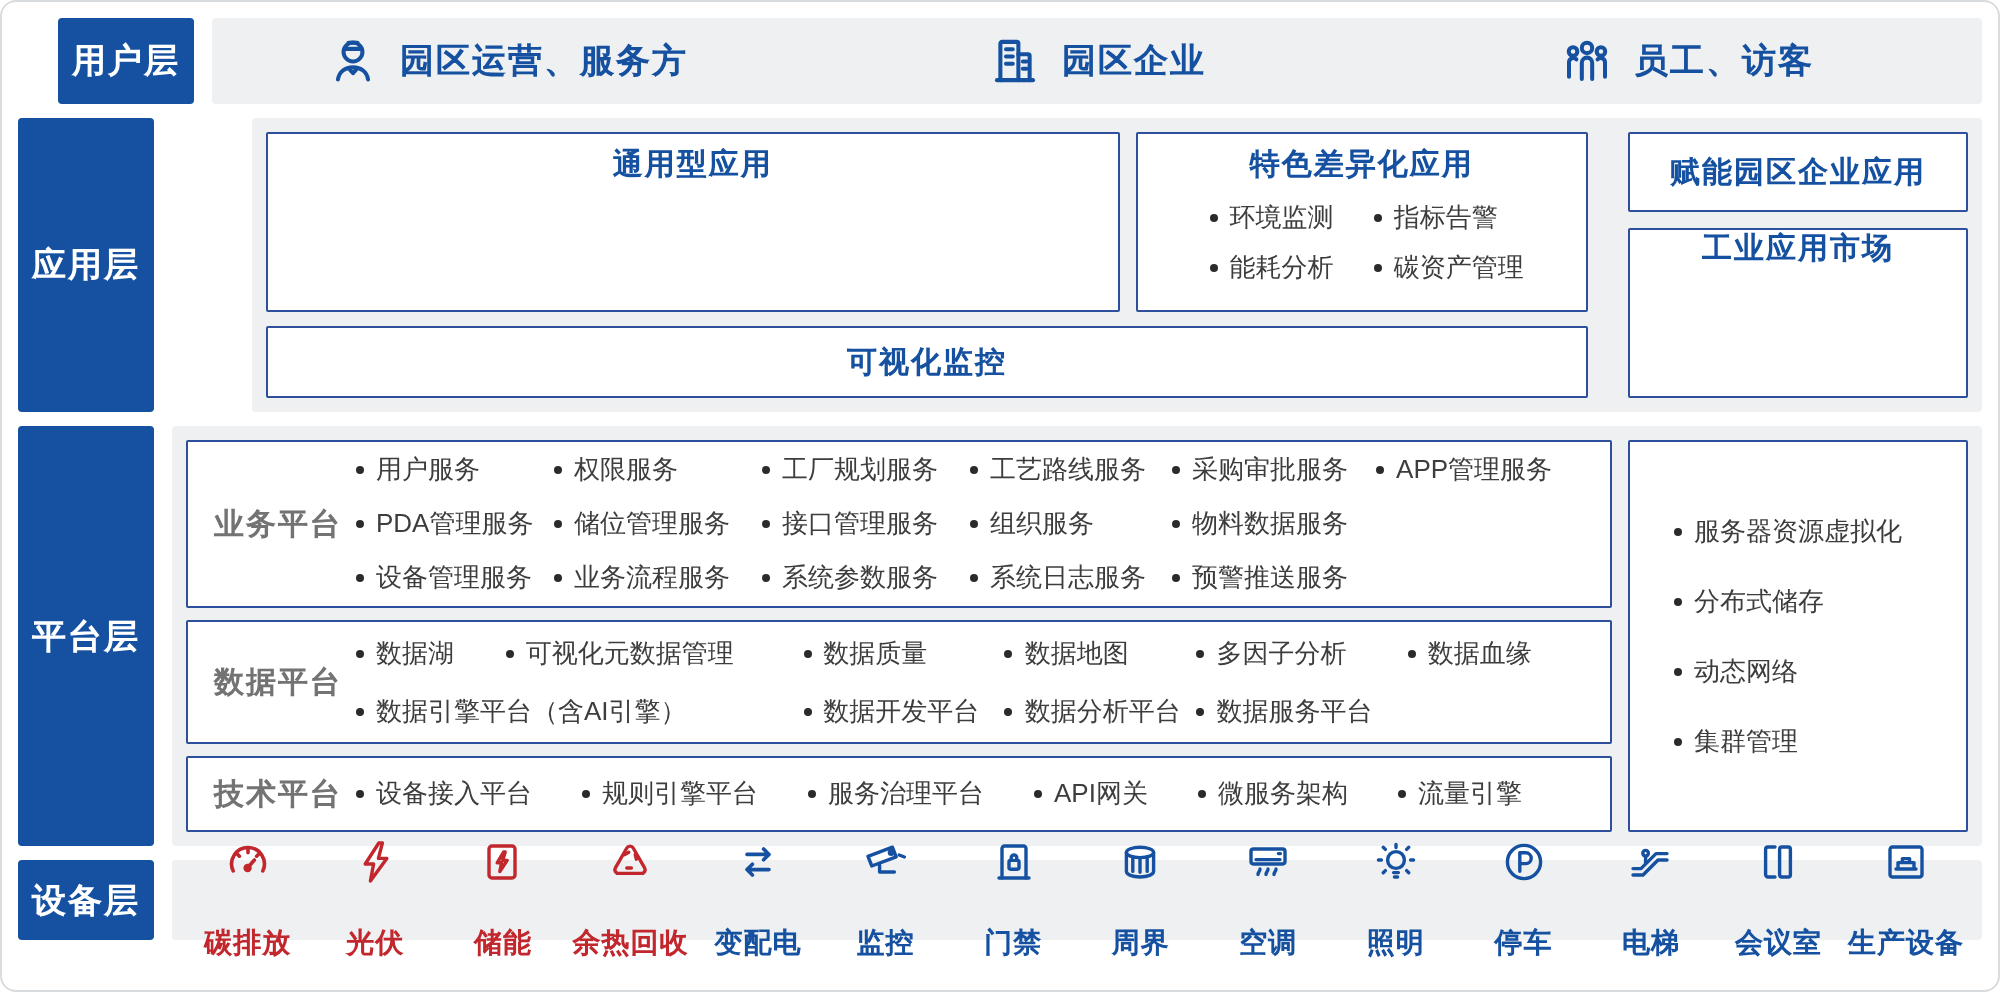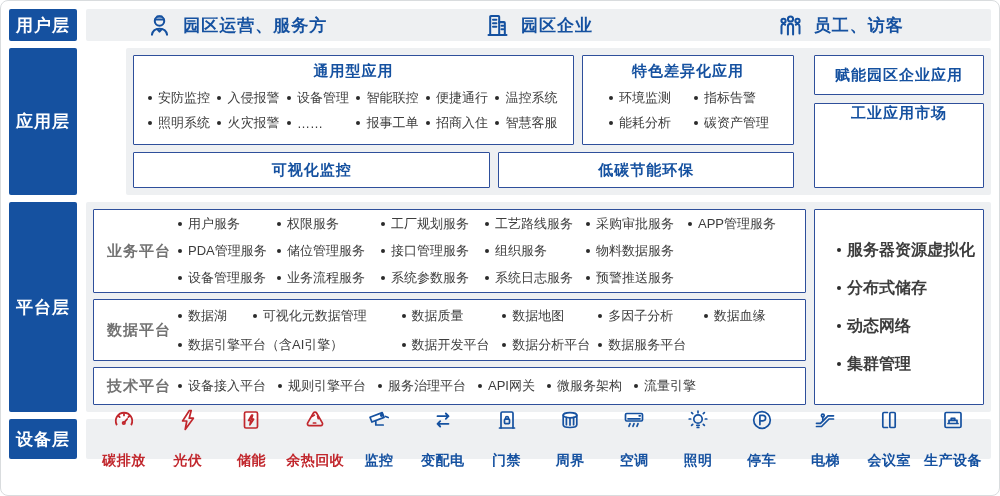--- a/index.html
+++ b/index.html
@@ -13,38 +13,38 @@
   }
   .band { display:flex; gap:9px; }
   .layer-tag {
     width:68px; flex:0 0 68px; background:#1551a0; color:#fff;
     display:flex; align-items:center; justify-content:center;
     font-size:17px; font-weight:bold; letter-spacing:1px; border-radius:2px;
   }
   .band-content { flex:1; background:#eef0f2; border-radius:2px; }
 
   
-  .band-user { height:32px; }
+  .band-user { height:43px;margin-left:20px; }
   .band-user .band-content { display:flex; align-items:center; }
   .user-group { flex:1; display:flex; align-items:center; justify-content:center; gap:10px; }
   .user-group .glyph { color:#1551a0; display:flex; }
   .user-group .u-label { color:#1551a0; font-size:17px; font-weight:bold; letter-spacing:1px; }
 
   
   .wbox { background:#fff; border:1.5px solid #2e4f9b; border-radius:1px; }
   .box-title { color:#1551a0; font-size:15px; font-weight:bold; text-align:center; letter-spacing:1px; }
 
   
   .band-app { height:147px; }
   .band-app .band-content { display:flex; gap:20px; padding:7px;margin-left:40px; }
   .app-left { flex:1; display:flex; flex-direction:column; gap:7px; }
   .app-row1 { flex:1; display:flex; gap:8px; }
   .general-box { flex:2.43; padding:6px 8px 4px; display:flex; flex-direction:column; }
   .general-grid { flex:1; display:grid; grid-template-columns:repeat(6,1fr); align-content:space-evenly; padding-left:6px; }
-  .special-box { flex:1; padding:6px 18px 4px; display:flex; flex-direction:column; }
+  .special-box { flex:1; padding:6px 28px 4px; display:flex; flex-direction:column; }
   .special-grid { flex:1; display:grid; grid-template-columns:1.05fr 1fr; align-content:space-evenly; padding-left:8px; }
   .app-row2 { height:36px; display:flex; gap:8px; }
   .pill { display:flex; align-items:center; justify-content:center; }
   .pill-1 { flex:1.21; } .pill-2 { flex:1.22; } .pill-3 { flex:1; }
   .app-right { flex:0 0 170px; display:flex; flex-direction:column; gap:8px; }
   .empower-box { height:40px; display:flex; align-items:center; justify-content:center; }
   .market-box { flex:1; display:flex; align-items:flex-start; justify-content:center; }
 
   
   .bi { font-size:13px; color:#3d3d3d; white-space:nowrap; display:flex; align-items:center; }
@@ -55,23 +55,23 @@
   .band-platform .band-content { display:flex; gap:8px; padding:7px; }
   .plat-left { flex:1; display:flex; flex-direction:column; gap:6px; }
   .plat-box { display:flex; align-items:center; padding:4px 10px 4px 6px; }
   .plat-label { flex:0 0 78px; text-align:center; color:#737373; font-size:15px; font-weight:bold; letter-spacing:1px; }
   .business-box { flex:1.55; }
   .business-grid { flex:1; display:grid; grid-template-columns:1fr 1.05fr 1.05fr 1.02fr 1.03fr 1.08fr; row-gap:9px; align-content:center; }
   .data-box { flex:1.08; }
   .data-grid { flex:1; display:grid; grid-template-columns:0.78fr 1.55fr 1.05fr 1fr 1.1fr 0.95fr; row-gap:11px; align-content:center; }
   .span2 { grid-column:span 2; }
   .tech-box { flex:0 0 38px; }
-  .tech-items { flex:1; display:flex; align-items:flex-start; gap:12px; }
+  .tech-items { flex:1; display:flex; align-items:flex-start; gap:25px; }
   .infra-box { flex:0 0 170px; display:flex; flex-direction:column; justify-content:center; gap:17px; padding:10px 0 10px 22px; }
-  .infra-box .bi { font-size:16px;font-weight:bold; }
+  .infra-box .bi { font-size:13px; }
 
   
   .band-device { height:40px; }
   .band-device .band-content { display:flex; align-items:center; padding:4px 6px; }
   .dev-cell { flex:1; display:flex; flex-direction:column; align-items:center; justify-content:center; gap:20px; }
   .dev-cell .glyph { display:flex; }
   .dev-label { font-size:14px; font-weight:bold; letter-spacing:0.5px; }
   .dev-red { color:#c1272d; }
   .dev-blue { color:#1551a0; }
 
@@ -123,51 +123,34 @@
     </div>
   </div>
 
   <div class="band band-app">
     <div class="layer-tag">应用层</div>
     <div class="band-content">
       <div class="app-left">
         <div class="app-row1">
           <div class="wbox general-box">
             <div class="box-title">通用型应用</div>
-            <div class="general-grid">
-              <span class="bi">安防监控</span>
-              <span class="bi">入侵报警</span>
-              <span class="bi">设备管理</span>
-              <span class="bi">智能联控</span>
-              <span class="bi">便捷通行</span>
-              <span class="bi">温控系统</span>
-              <span class="bi">照明系统</span>
-              <span class="bi">火灾报警</span>
-              <span class="bi">……</span>
-              <span class="bi">报事工单</span>
-              <span class="bi">招商入住</span>
-              <span class="bi">智慧客服</span>
-            </div>
           </div>
           <div class="wbox special-box">
             <div class="box-title">特色差异化应用</div>
             <div class="special-grid">
               <span class="bi">环境监测</span>
               <span class="bi">指标告警</span>
               <span class="bi">能耗分析</span>
               <span class="bi">碳资产管理</span>
             </div>
           </div>
         </div>
         <div class="app-row2">
           <div class="wbox pill pill-1">
             <span class="box-title">可视化监控</span>
-          </div>
-          <div class="wbox pill pill-3">
-            <span class="box-title">低碳节能环保</span>
           </div>
         </div>
       </div>
       <div class="app-right">
         <div class="wbox empower-box">
           <span class="box-title">赋能园区企业应用</span>
         </div>
         <div class="wbox market-box">
           <span class="box-title">工业应用市场</span>
         </div>
@@ -279,37 +262,37 @@
           <svg width="24" height="24" viewBox="0 0 24 24" fill="none" stroke="currentColor" stroke-width="1.7" stroke-linecap="round" stroke-linejoin="round">
             <path d="M13.6 5a1.85 1.85 0 0 0-3.2 0L4.7 14.9a1.85 1.85 0 0 0 1.6 2.8h11.4a1.85 1.85 0 0 0 1.6-2.8z"></path>
             <path d="M9.4 8.3l2-1.2M14.6 8.3l.6 2.3M10.4 15h2.3"></path>
           </svg>
         </span>
         <span class="dev-label">余热回收</span>
       </div>
 
       <div class="dev-cell dev-blue">
         <span class="glyph">
+          <svg width="24" height="24" viewBox="0 0 24 24" fill="none" stroke="currentColor" stroke-width="1.8" stroke-linecap="round" stroke-linejoin="round">
+            <path d="M6.5 8.2h11M14.8 5.5l2.7 2.7-2.7 2.7"></path>
+            <path d="M17.5 15.8h-11M9.2 13.1l-2.7 2.7 2.7 2.7"></path>
+          </svg>
+        </span>
+        <span class="dev-label">变配电</span>
+      </div>
+
+      <div class="dev-cell dev-blue">
+        <span class="glyph">
           <svg width="24" height="24" viewBox="0 0 24 24" fill="none" stroke="currentColor" stroke-width="1.7" stroke-linecap="round" stroke-linejoin="round">
             <path d="M3 9.2 15.2 4.6l1.9 4.8-12.2 4.6z"></path>
             <circle cx="14.6" cy="7.3" r="0.9"></circle>
             <path d="M8.8 13.6V17h7.4M18.6 8.5l2.6 1"></path>
           </svg>
         </span>
         <span class="dev-label">监控</span>
-      </div>
-
-      <div class="dev-cell dev-blue">
-        <span class="glyph">
-          <svg width="24" height="24" viewBox="0 0 24 24" fill="none" stroke="currentColor" stroke-width="1.8" stroke-linecap="round" stroke-linejoin="round">
-            <path d="M6.5 8.2h11M14.8 5.5l2.7 2.7-2.7 2.7"></path>
-            <path d="M17.5 15.8h-11M9.2 13.1l-2.7 2.7 2.7 2.7"></path>
-          </svg>
-        </span>
-        <span class="dev-label">变配电</span>
       </div>
 
       <div class="dev-cell dev-blue">
         <span class="glyph">
           <svg width="24" height="24" viewBox="0 0 24 24" fill="none" stroke="currentColor" stroke-width="1.7" stroke-linecap="round" stroke-linejoin="round">
             <path d="M6 20V5.3A1.3 1.3 0 0 1 7.3 4h9.4A1.3 1.3 0 0 1 18 5.3V20"></path>
             <path d="M4.5 20h15"></path>
             <rect x="9.5" y="11.2" width="5" height="4.4" rx="0.8"></rect>
             <path d="M10.6 11.2V9.9a1.4 1.4 0 0 1 2.8 0v1.3"></path>
           </svg>

